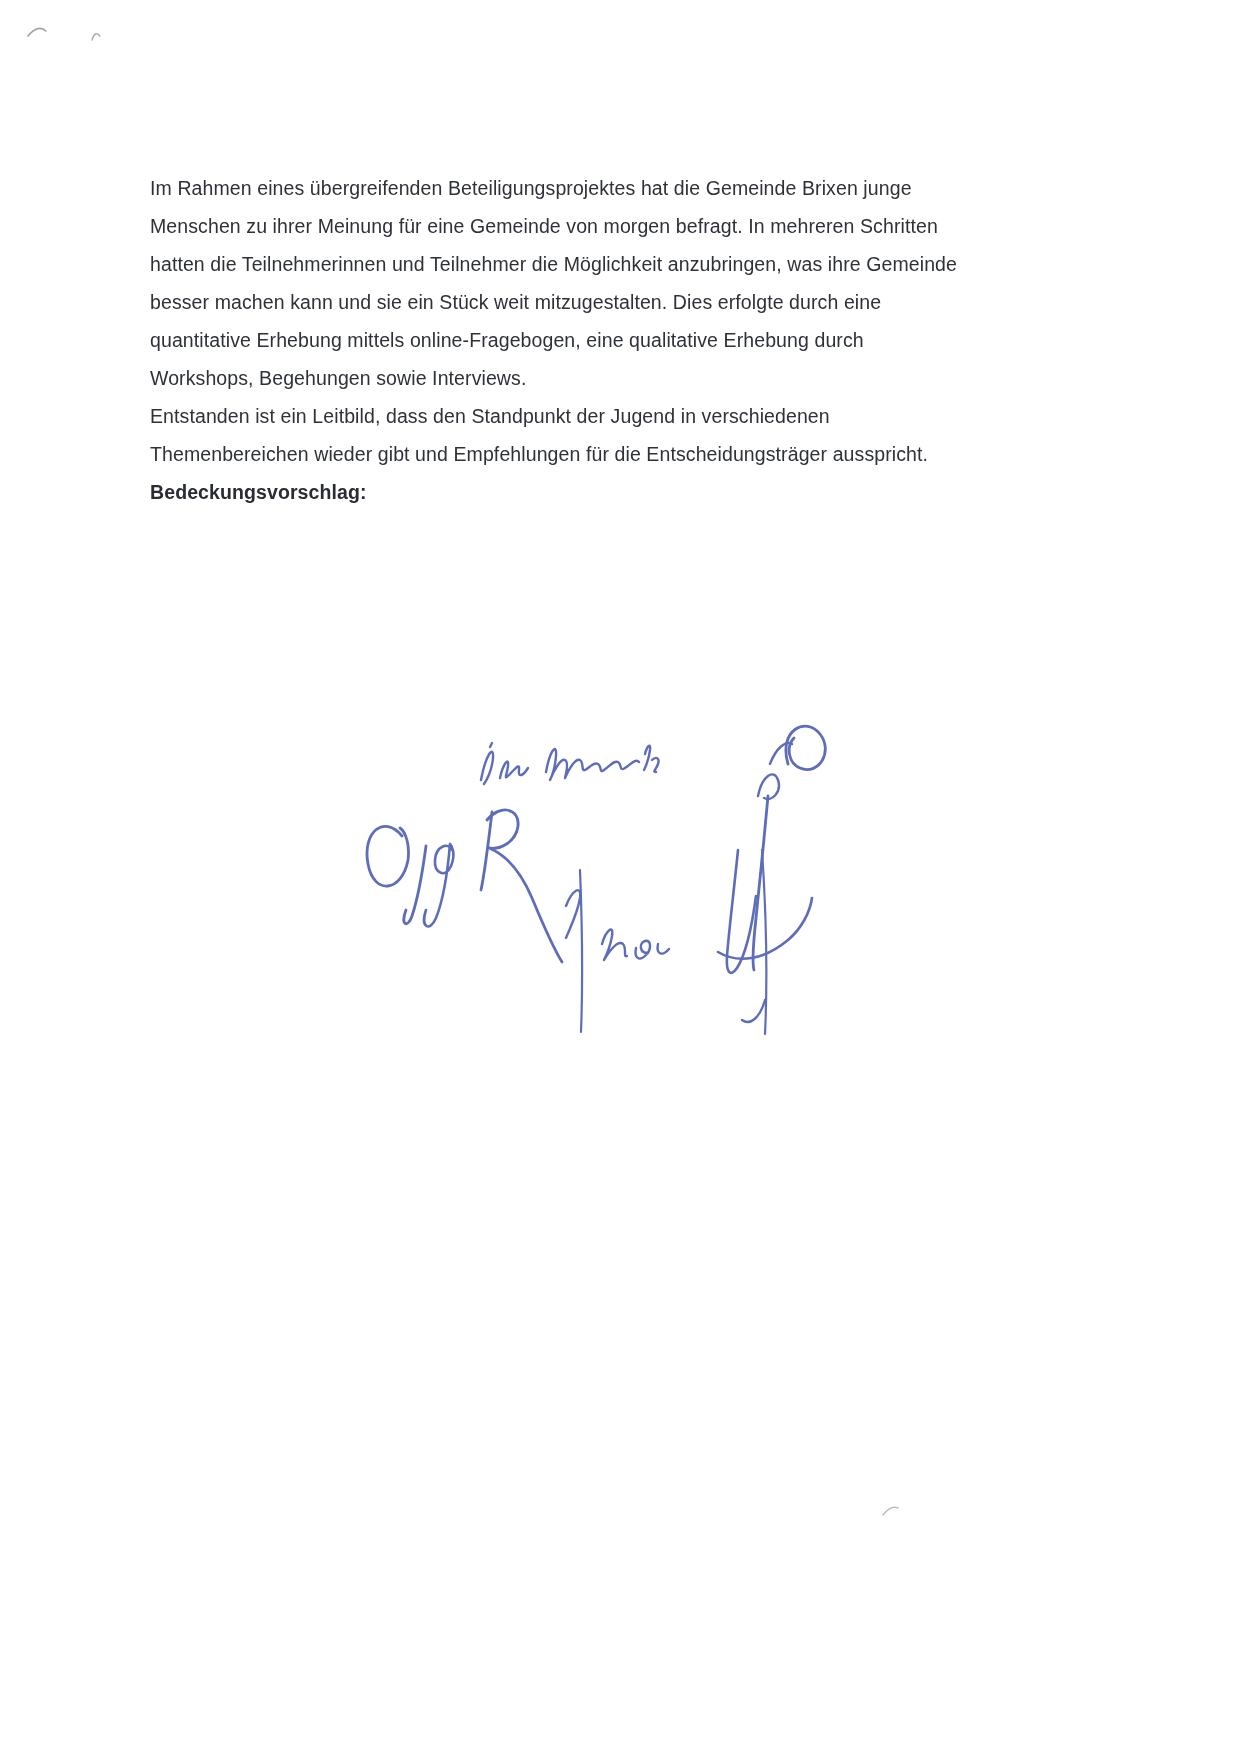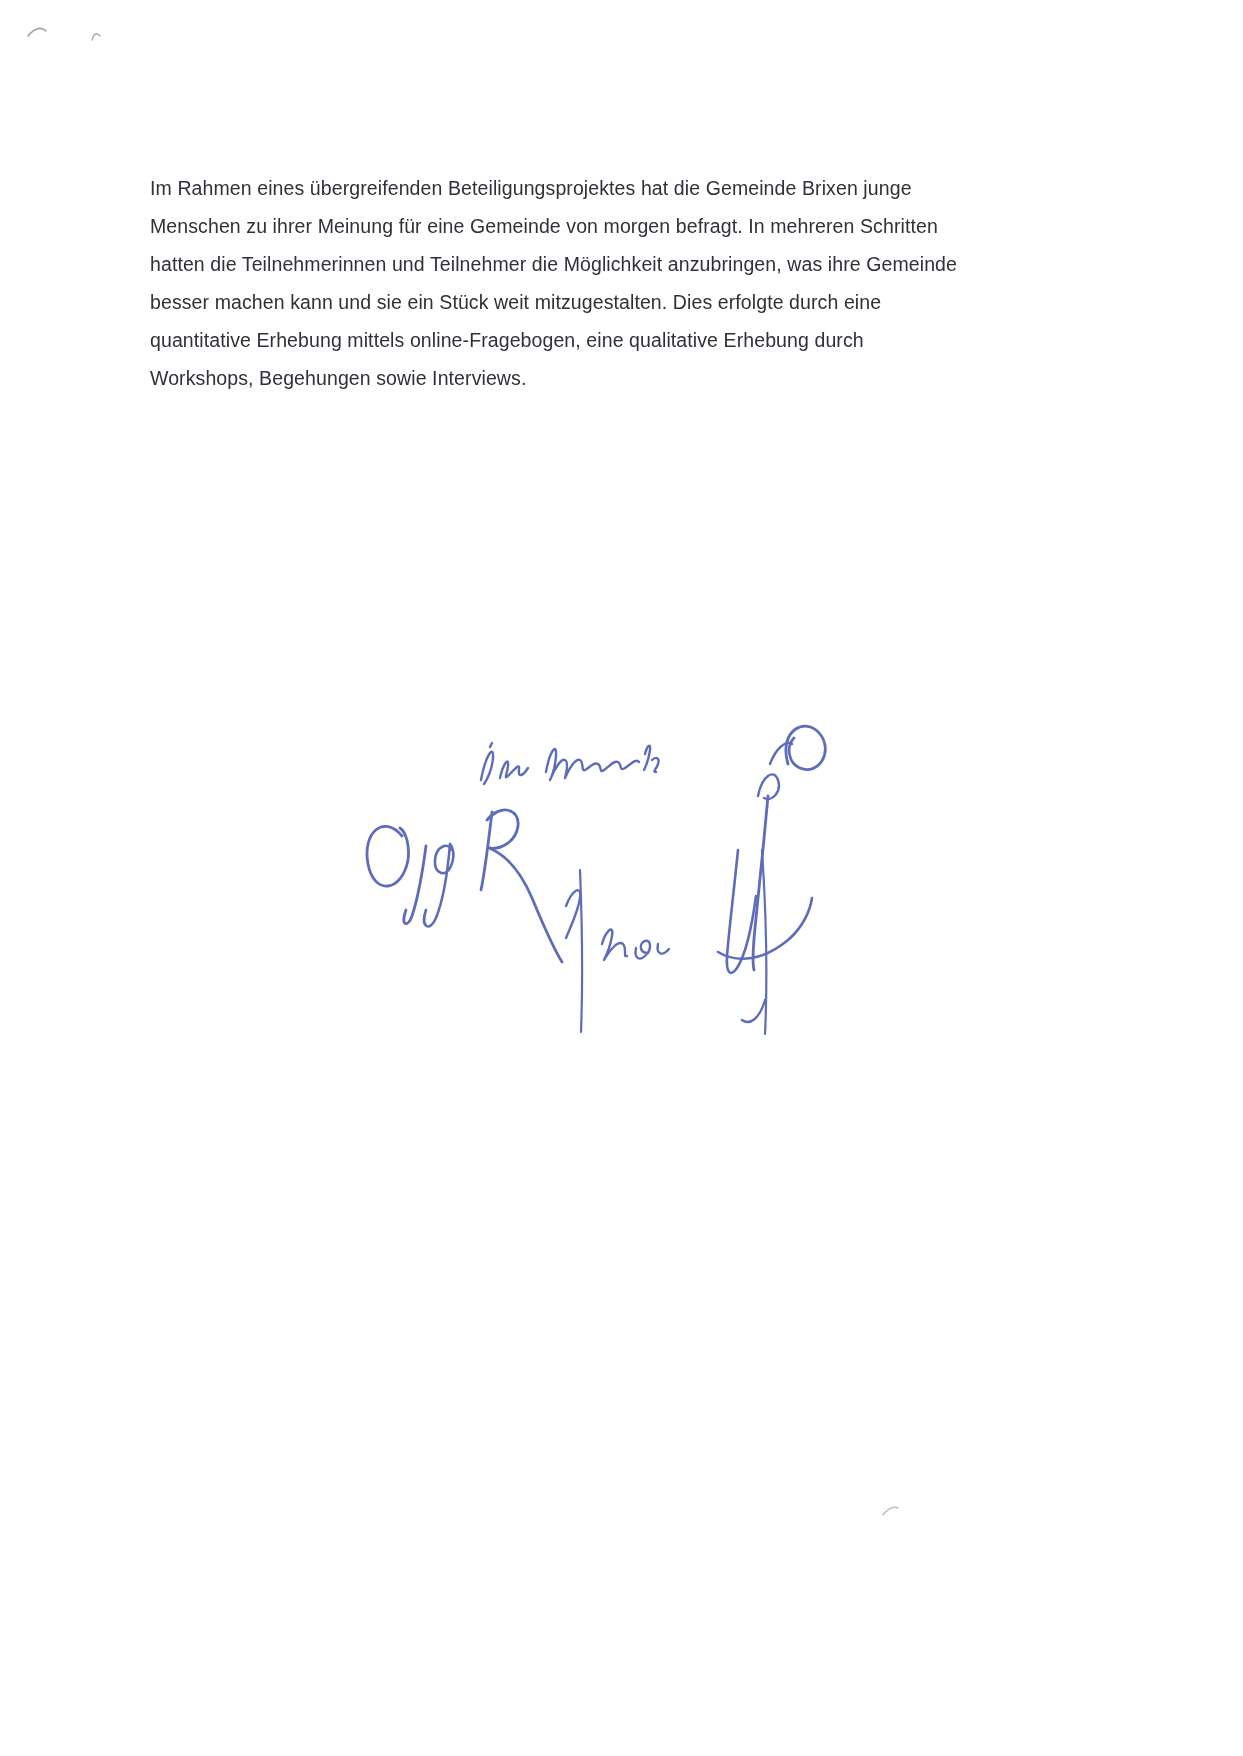--- a/index.html
+++ b/index.html
@@ -63,20 +63,22 @@
 
 <div class="page">
 
   <svg class="scan-mark-tl" width="92" height="32" viewBox="0 0 92 32">
     <path d="M8,18 q10,-12 18,-5" fill="none" stroke="#9aa0a6" stroke-width="1.6" stroke-linecap="round"></path>
     <path d="M72,22 q3,-10 8,-4" fill="none" stroke="#a6aab0" stroke-width="1.4" stroke-linecap="round"></path>
   </svg>
 
   <div class="content">
     <p>Im Rahmen eines übergreifenden Beteiligungsprojektes hat die Gemeinde Brixen junge Menschen zu ihrer Meinung für eine Gemeinde von morgen befragt. In mehreren Schritten hatten die Teilnehmerinnen und Teilnehmer die Möglichkeit anzubringen, was ihre Gemeinde besser machen kann und sie ein Stück weit mitzugestalten. Dies erfolgte durch eine quantitative Erhebung mittels online-Fragebogen, eine qualitative Erhebung durch Workshops, Begehungen sowie Interviews.</p>
+    <p>Entstanden ist ein Leitbild, dass den Standpunkt der Jugend in verschiedenen Themenbereichen wieder gibt und Empfehlungen für die Entscheidungsträger ausspricht.</p>
+    <p class="section-heading">Bedeckungsvorschlag:</p>
   </div>
 
   <div class="sig-wrap">
     <svg width="520" height="350" viewBox="0 0 520 350">
       <g stroke="#4859b0" stroke-width="2.4" opacity="0.88">
 
         <path d="M141,80 C146,54 154,44 153,58 C152,70 147,80 144,84"></path>
         <path d="M150,47 l2,-4"></path>
         <path d="M160,78 C163,64 169,56 168,66 C167,75 163,81 169,75 C175,69 180,62 179,70 C178,78 183,76 188,68"></path>
         <path d="M206,72 C210,50 217,42 216,56 C215,68 212,76 210,80 C214,70 221,58 225,60 C229,62 226,74 225,78 C229,68 236,58 240,60 C244,62 241,72 245,70 C250,67 254,62 258,64 C262,66 259,74 264,70 C270,66 274,60 278,62 C282,64 279,72 285,68 C291,64 296,58 299,62"></path>

